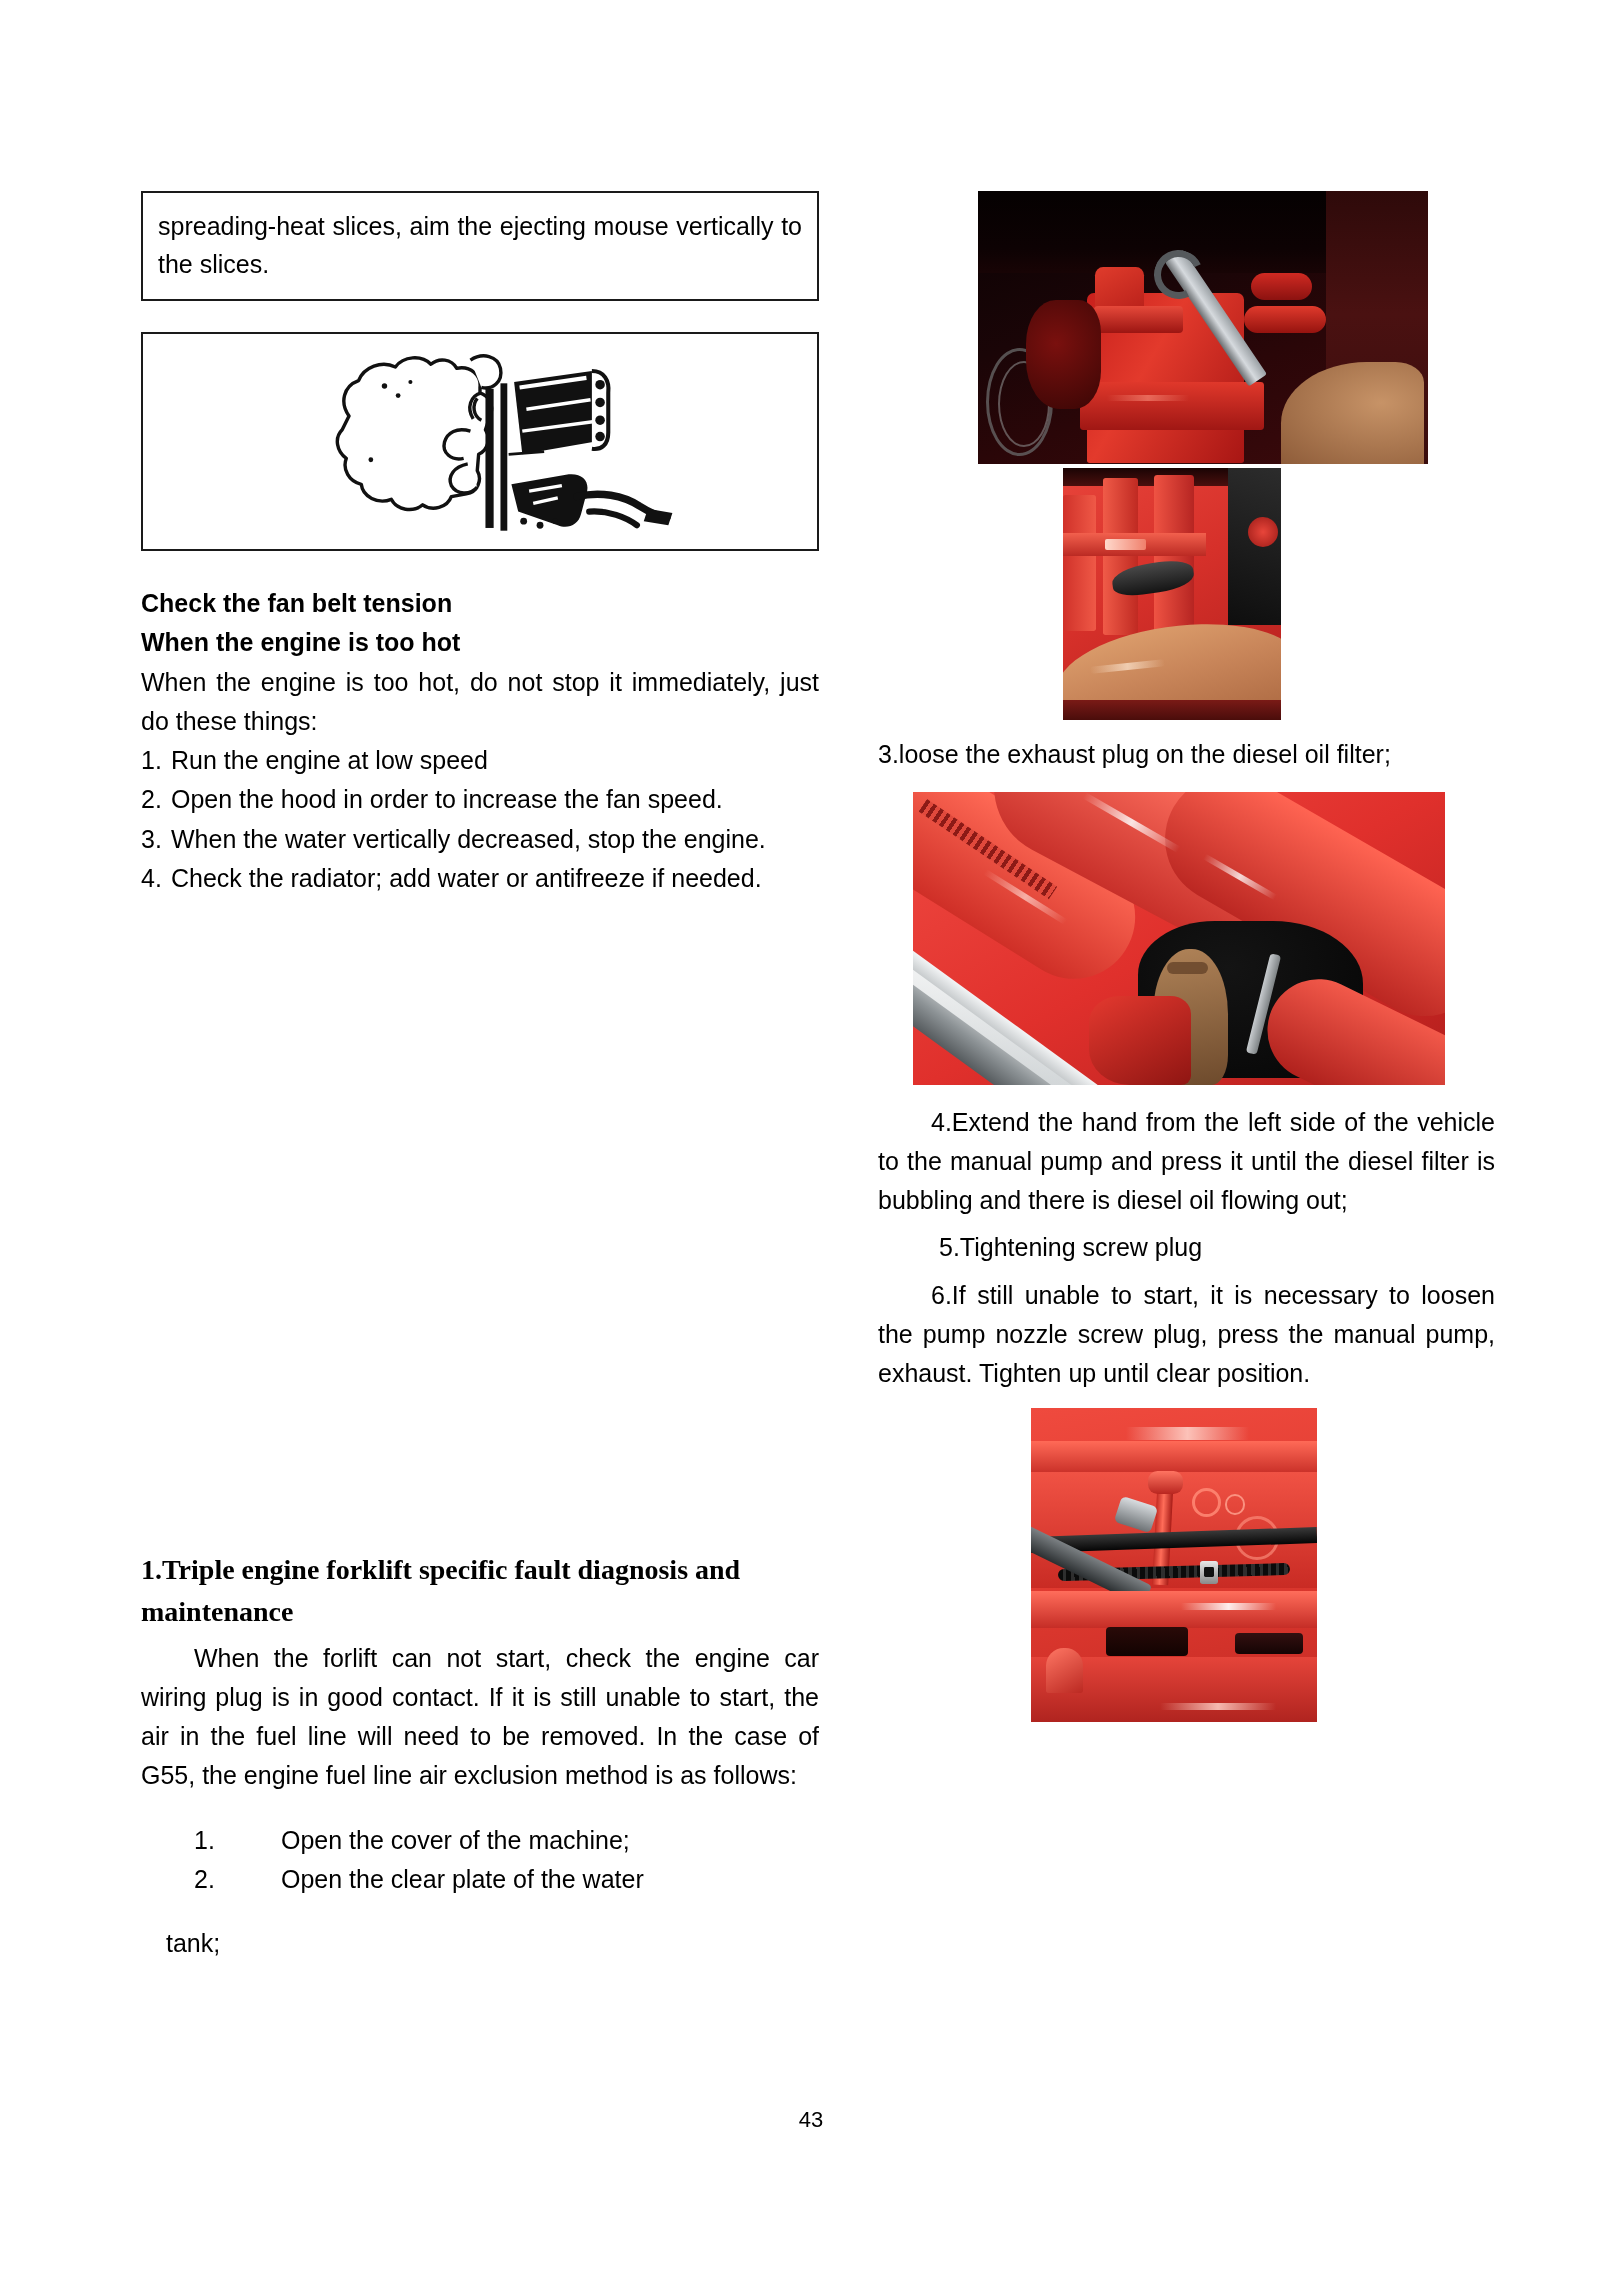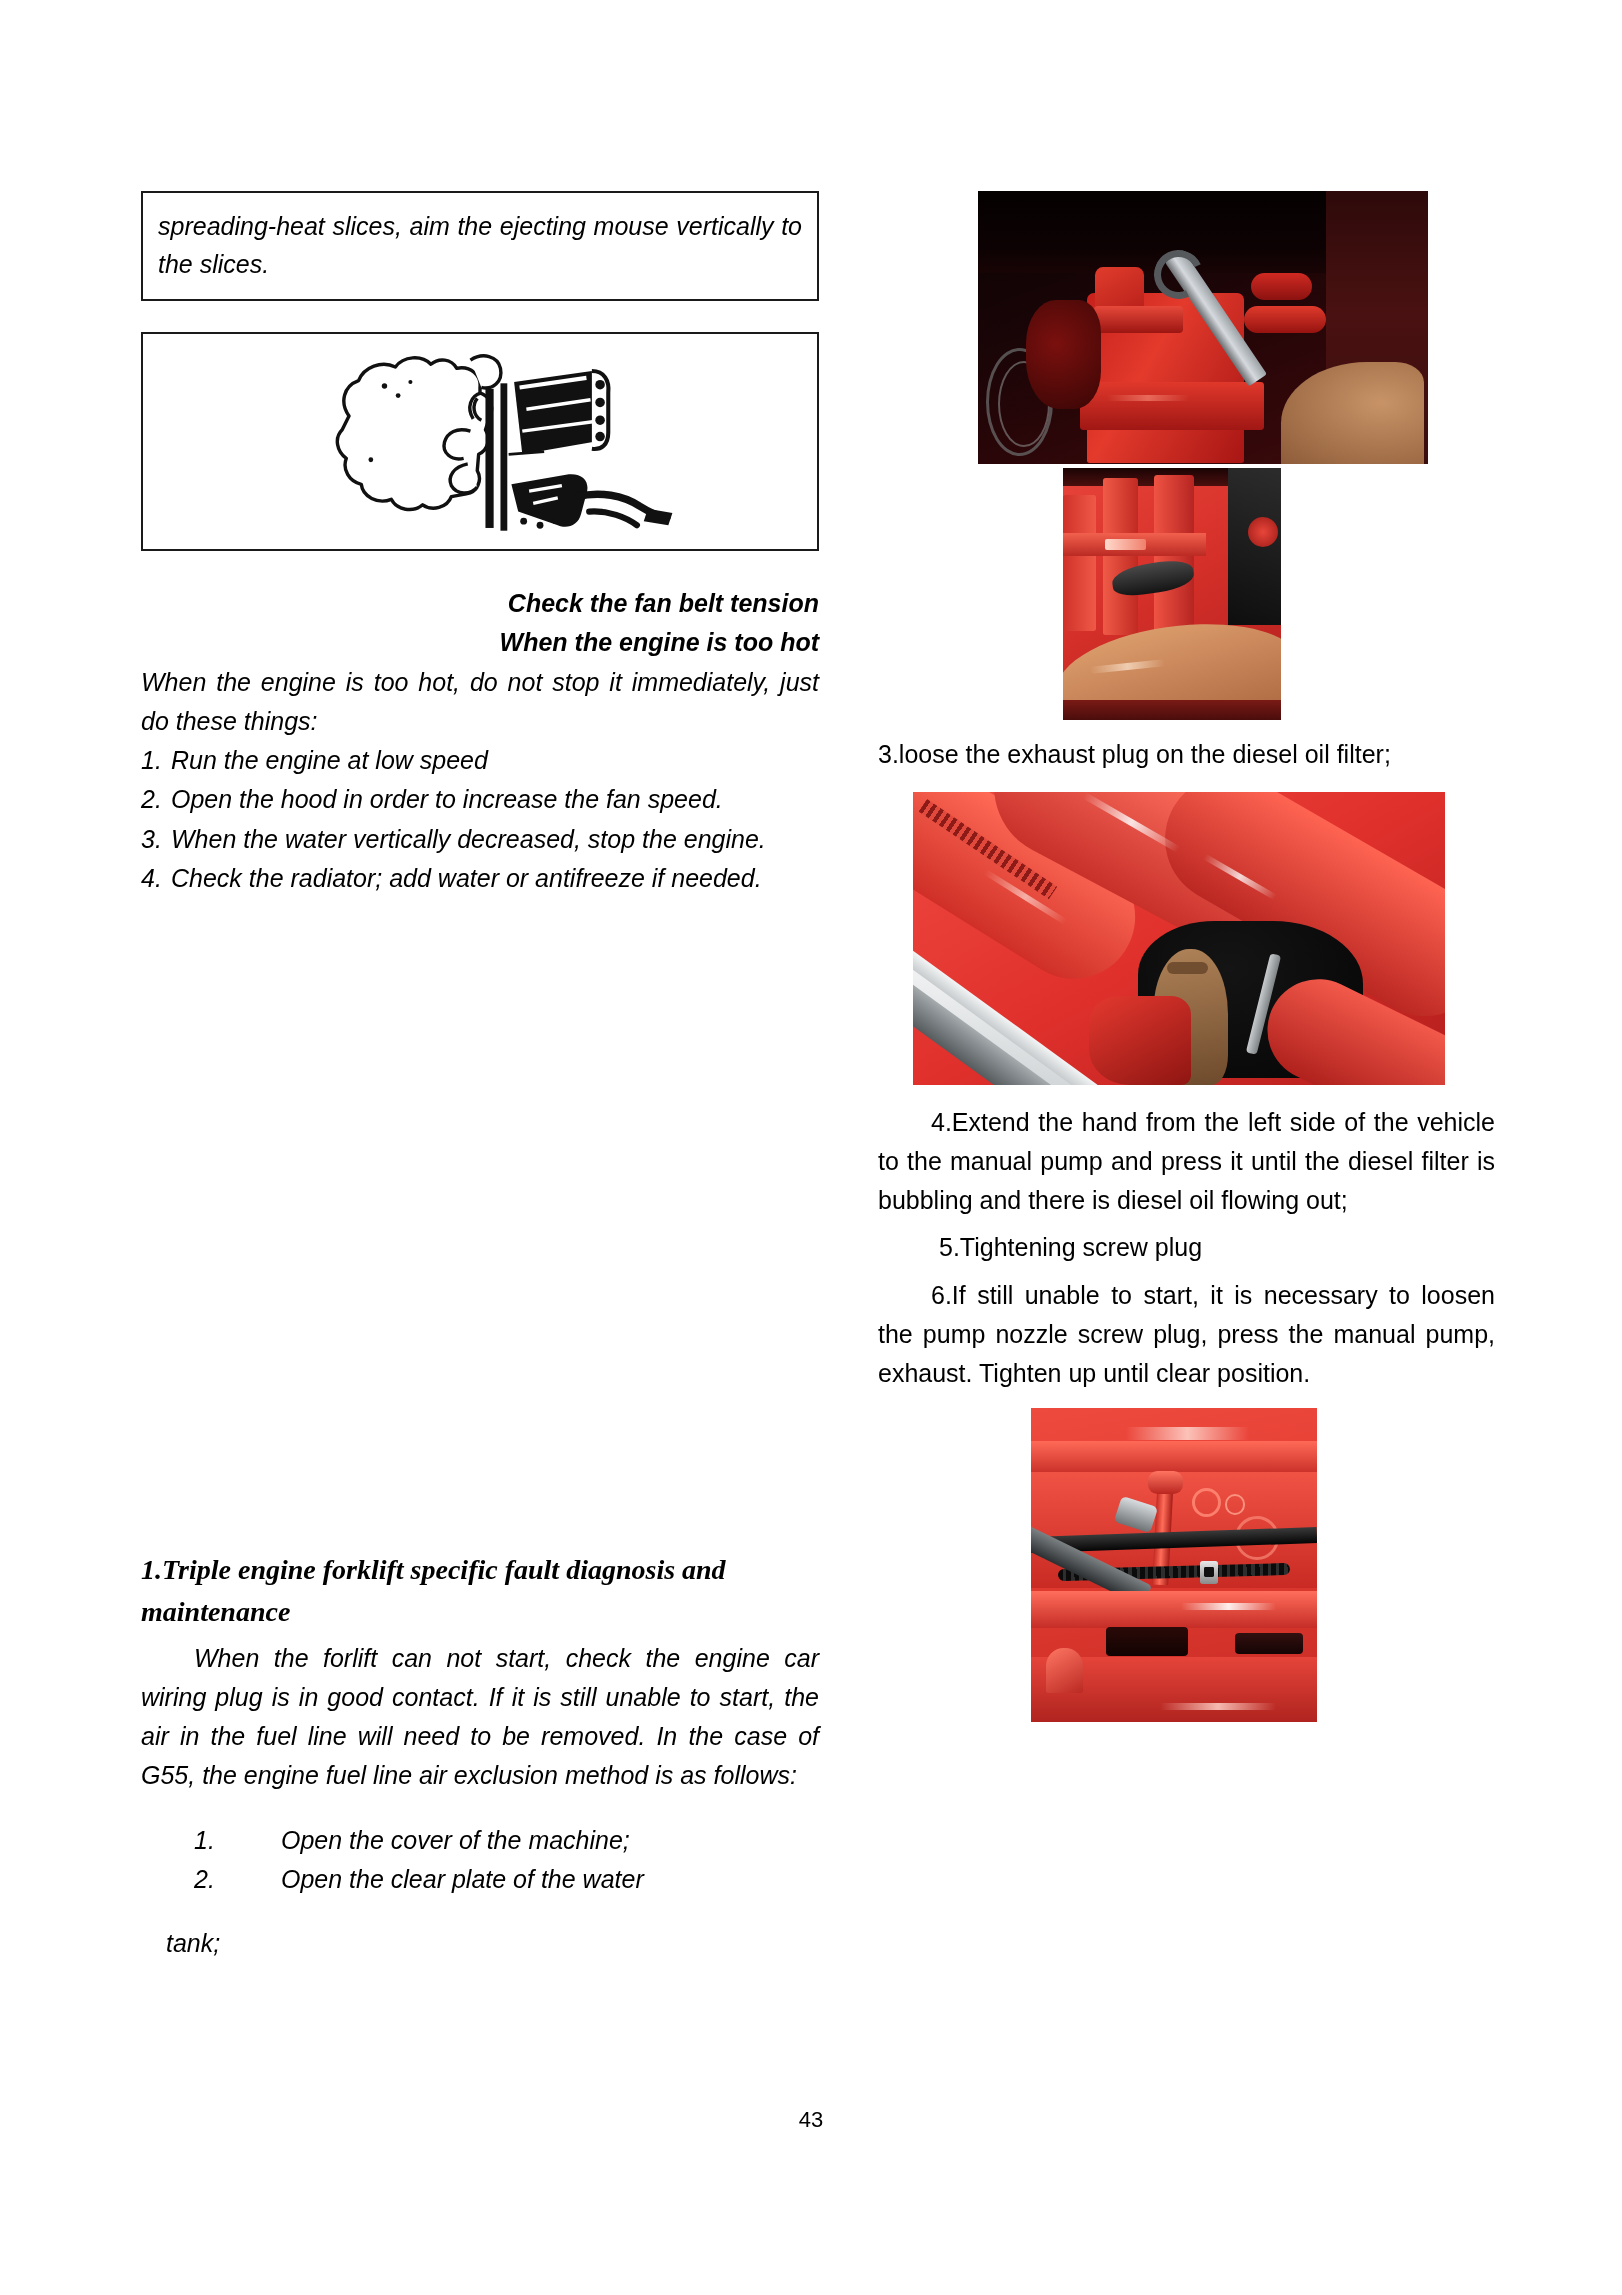--- a/index.html
+++ b/index.html
@@ -21,21 +21,20 @@
     inset: 0;
     background: #ffffff;
   }
 
   
   .col-left {
     position: absolute;
     left: 141px;
     top: 191px;
     width: 678px;
-    font-style: italic;
   }
   .col-right {
     position: absolute;
     left: 878px;
     top: 191px;
     width: 617px;
   }
 
   
   .note-box {
@@ -74,21 +73,20 @@
     line-height: 1.57;
   }
   .body-text p {
     margin: 0;
   }
   .lead {
     margin-top: 33px;
   }
   .b-head {
     font-weight: bold;
-    text-align: right;
   }
   .just {
     text-align: justify;
     text-align-last: left;
   }
   .indent-para {
     text-indent: 53px;
   }
 
   

